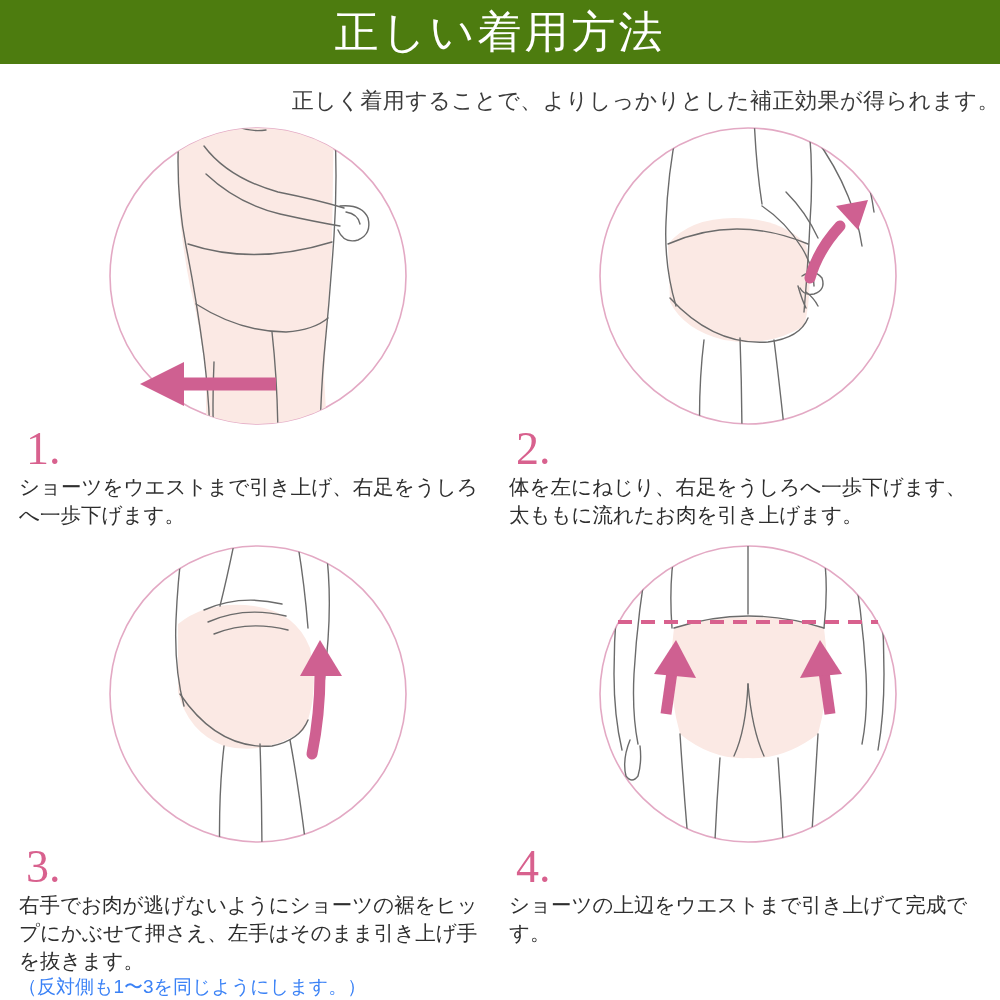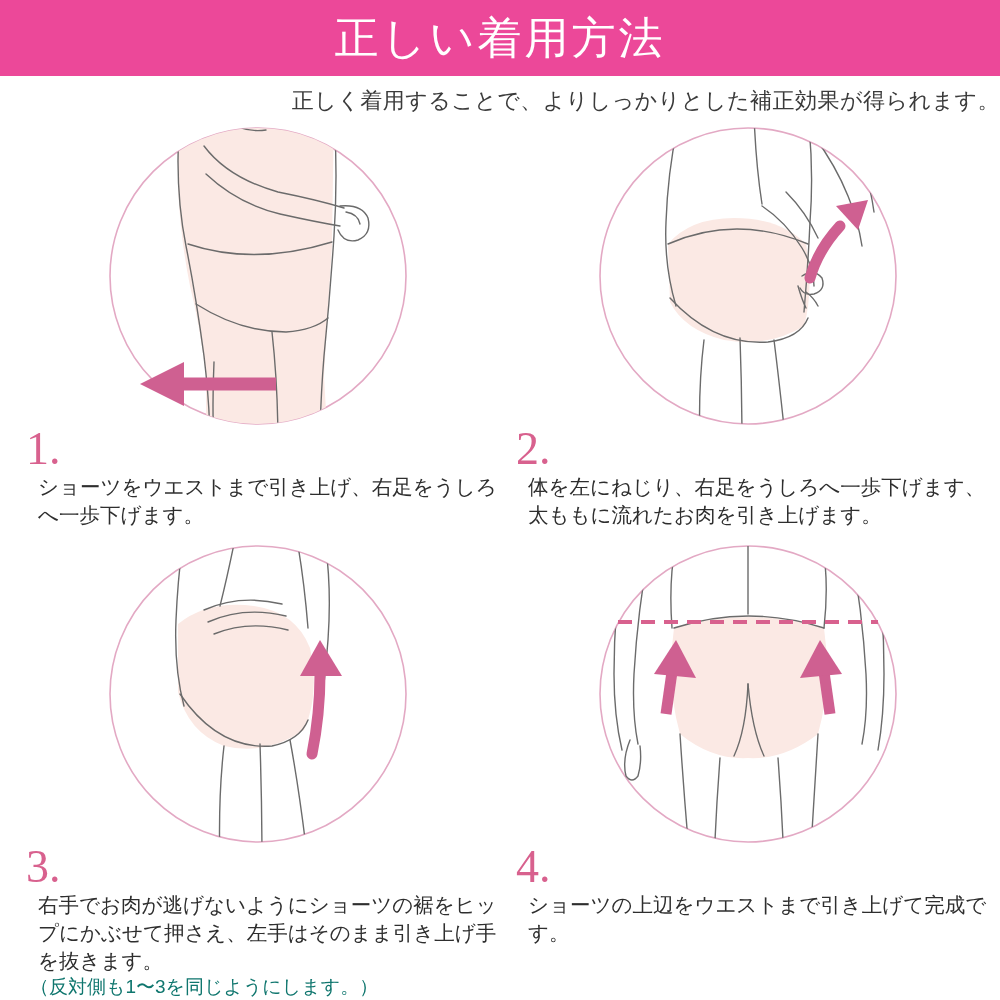--- a/index.html
+++ b/index.html
@@ -18,22 +18,22 @@
     position: relative;
     width: 1000px;
     height: 1000px;
   }
   
   .header-band {
     position: absolute;
     top: 0;
     left: 0;
     width: 1000px;
-    height: 76px;
-    background: #ec4899;
+    height: 64px;
+    background: #4d7c0f;
     display: flex;
     align-items: center;
     justify-content: center;
   }
   .header-title {
     color: #ffffff;
     font-size: 44px;
     letter-spacing: 3px;
     font-weight: normal;
     line-height: 1;
@@ -78,29 +78,29 @@
     color: #d8618e;
     line-height: 0.9;
     margin-left: 8px;
     margin-top: 2px;
     font-family: "Liberation Serif", serif;
   }
   .step-text {
     font-size: 20.5px;
     line-height: 1.35;
     color: #2e2e2e;
-    margin-left: 20px;
+    margin-left: 1px;
     margin-top: 4px;
     width: 462px;
     letter-spacing: 0px;
   }
   .step-note {
     font-size: 19px;
-    color: #0f766e;
-    margin-left: 12px;
+    color: #3b82f6;
+    margin-left: 0;
     line-height: 1.35;
   }
 </style>
 </head>
 <body>
 
 <div class="page">
 
   <div class="header-band">
     <div class="header-title">正しい着用方法</div>

